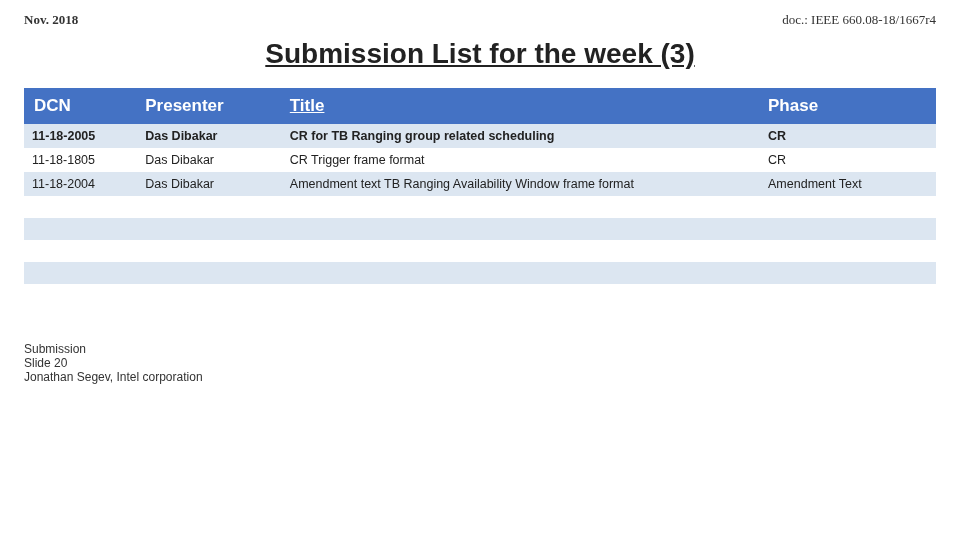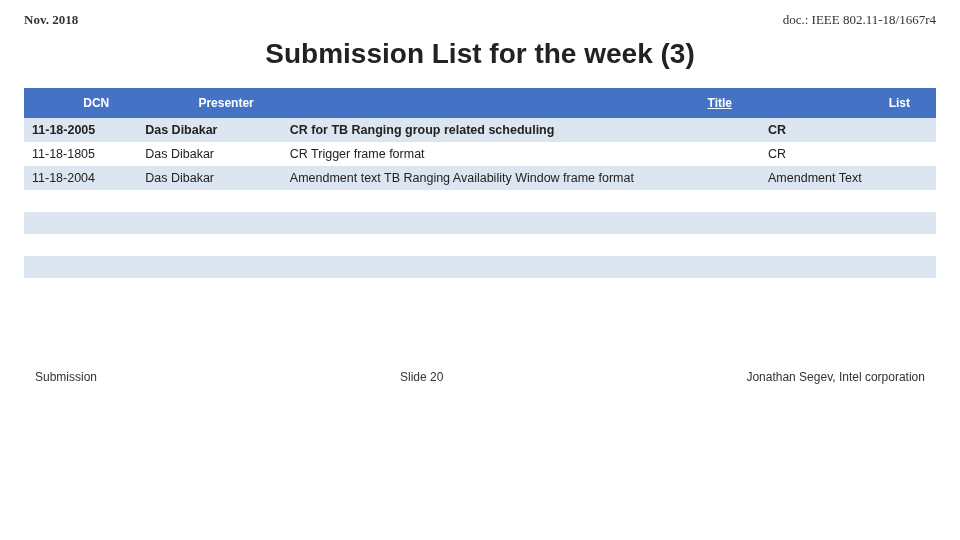--- a/index.html
+++ b/index.html
@@ -35,39 +35,40 @@
     }
     .title-section {
       text-align: center;
       margin: 10px 0 18px 0;
     }
     .main-title {
       font-size: 28px;
       font-weight: bold;
       color: #222;
       font-family: Arial, Helvetica, sans-serif;
+      text-decoration: underline;
     }
     .table-container {
       padding: 0 24px;
     }
     table {
       width: 100%;
       border-collapse: collapse;
       font-family: Arial, Helvetica, sans-serif;
       font-size: 12.5px;
     }
     thead tr {
       background-color: #4472c4;
       color: #ffffff;
     }
     thead th {
-      padding: 8px 26px;
-      text-align: right;
-      font-weight: bold;
-      font-size: 12px;
+      padding: 8px 10px;
+      text-align: left;
+      font-weight: bold;
+      font-size: 17px;
     }
     tbody tr:nth-child(odd) {
       background-color: #dce6f1;
     }
     tbody tr:nth-child(even) {
       background-color: #ffffff;
     }
     tbody tr.empty-row {
       height: 22px;
     }
@@ -101,47 +102,48 @@
     .bold-title-row td {
       font-weight: bold;
     }
     .footer {
       position: absolute;
       bottom: 12px;
       left: 0;
       right: 0;
       display: flex;
       justify-content: space-between;
-      padding: 0 35px;
+      padding: 0 24px;
       font-size: 12px;
       color: #333;
       font-family: Arial, Helvetica, sans-serif;
+      flex-direction: column;
     }
   </style>
 </head>
 <body>
 
 <div class="slide">
   <div class="header">
     <span class="header-left">Nov. 2018</span>
-    <span class="header-right">doc.: IEEE 802.11-18/1667r4</span>
+    <span class="header-right">doc.: IEEE 660.08-18/1667r4</span>
   </div>
 
   <div class="title-section">
     <span class="main-title">Submission List for the week (3)</span>
   </div>
 
   <div class="table-container">
     <table>
       <thead>
         <tr>
           <th class="dcn-col">DCN</th>
           <th class="presenter-col">Presenter</th>
           <th class="title-col">Title</th>
-          <th class="topic-col">List</th>
+          <th class="topic-col">Phase</th>
         </tr>
       </thead>
       <tbody id="table-body">
       <tr class="bold-title-row">
             <td class="dcn-col">11-18-2005</td>
             <td class="presenter-col">Das Dibakar</td>
             <td class="title-col">CR for TB Ranging group related scheduling</td>
             <td class="topic-col">CR</td>
           </tr>
           <tr>

